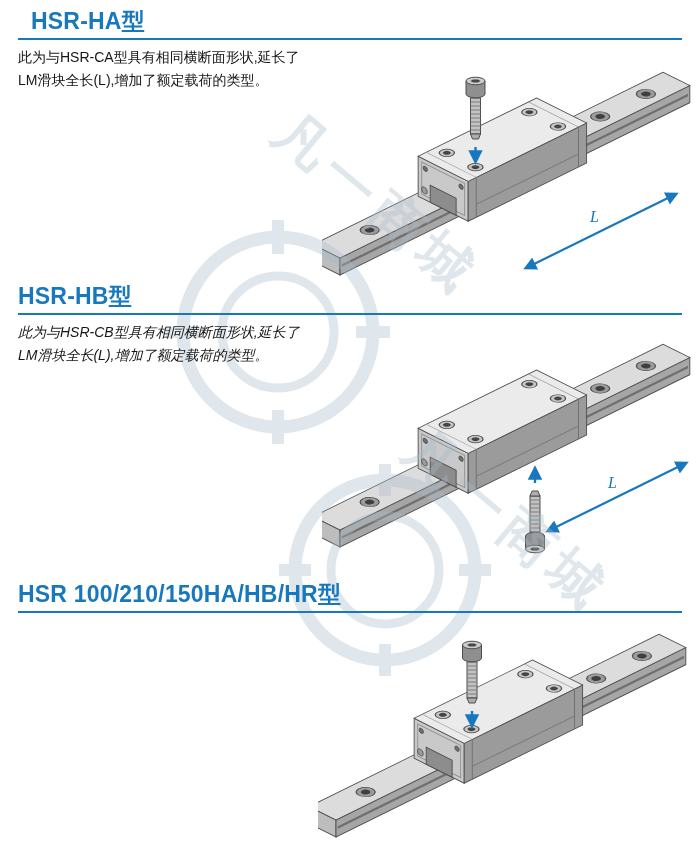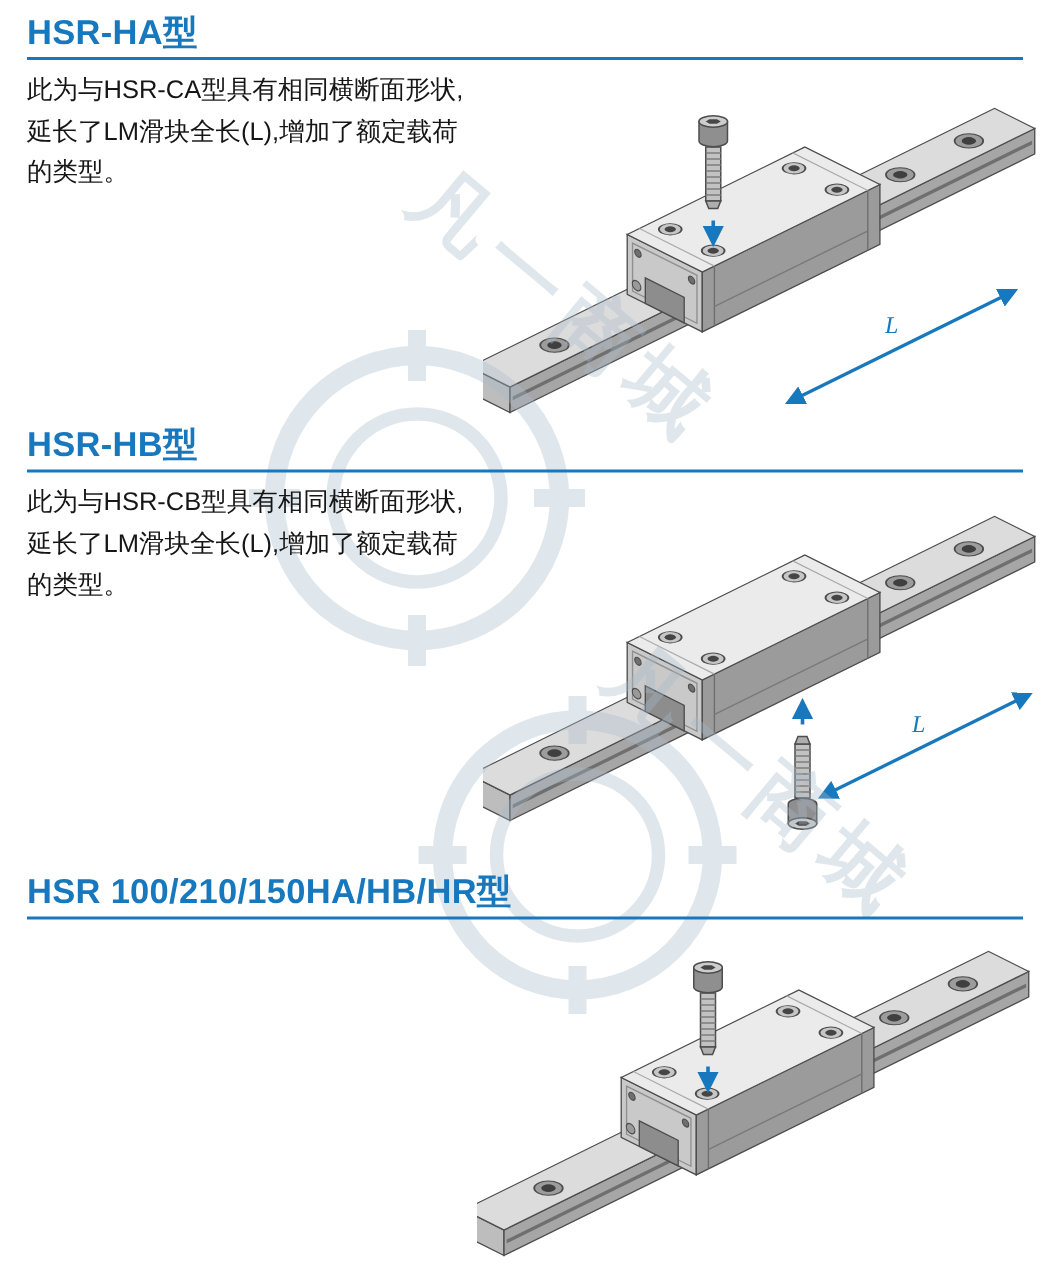--- a/index.html
+++ b/index.html
@@ -13,26 +13,26 @@
     position:absolute; left:18px; z-index:3;
     color:#1878bd; font-size:23px; font-weight:bold; letter-spacing:0.2px;
     white-space:nowrap;
   }
   .rule {
     position:absolute; left:18px; width:664px; height:2px;
     background:#1878bd; z-index:3;
   }
   .body-text {
     position:absolute; left:18px; width:296px; z-index:3;
-    color:#161616; font-size:17px; line-height:1.62;
+    color:#161616; font-size:14px; line-height:1.62;
   }
   .illus { position:absolute; z-index:1; }
   .watermark { position:absolute; z-index:2; opacity:0.35; pointer-events:none; }
-  .h1 { top:6px; }   .r1 { top:38px; }  .p1 { top:46px; }
-  .h2 { top:281px;text-align:center; } .r2 { top:313px; } .p2 { top:321px; }
+  .h1 { top:6px;margin-left:13px; }   .r1 { top:38px; }  .p1 { top:46px; }
+  .h2 { top:281px;text-align:center; } .r2 { top:313px; } .p2 { top:321px;font-style:italic; }
   .h3 { top:579px; } .r3 { top:611px; } .p3 { top:619px; }
   .i1 { left:322px; top:46px; }
   .i2 { left:322px; top:318px; }
   .i3 { left:318px; top:596px; }
 </style>
 </head>
 <body>
 
 <svg width="0" height="0" style="position:absolute" aria-hidden="true">
   <defs>

